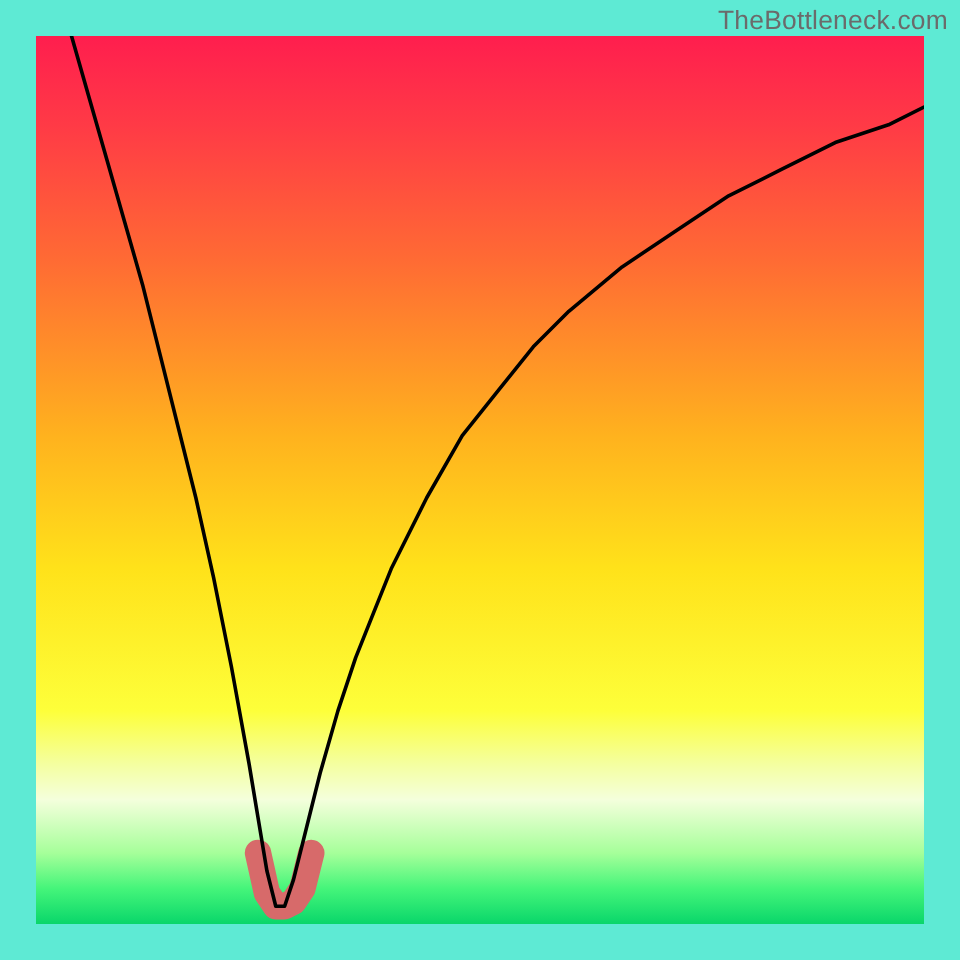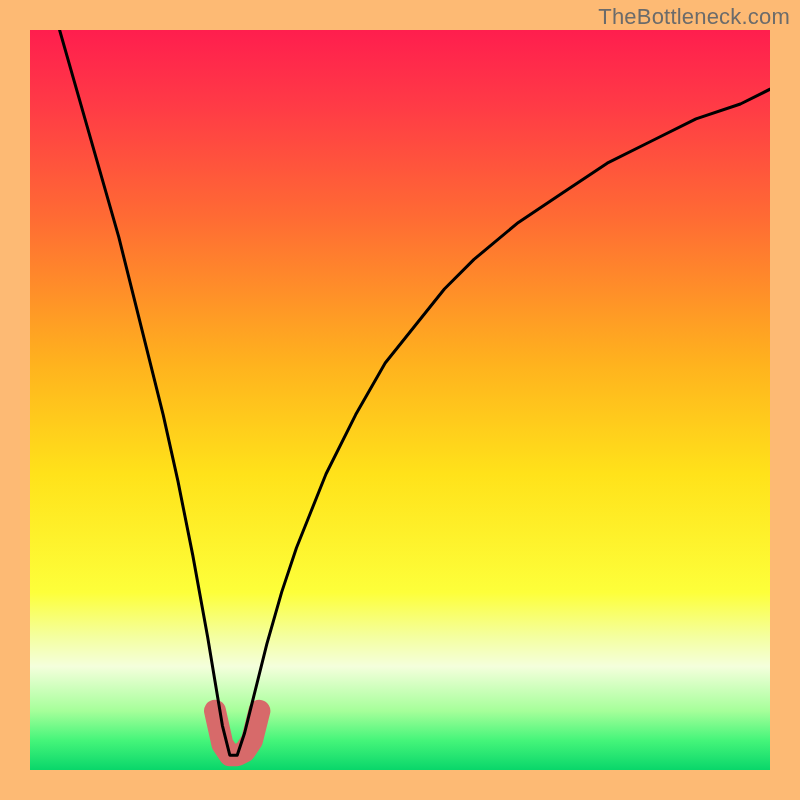--- a/index.html
+++ b/index.html
@@ -7,21 +7,21 @@
     padding: 0;
     width: 800px;
     height: 800px;
     background: #000;
     overflow: hidden;
     font-family: Arial, Helvetica, sans-serif;
   }
   .frame {
     position: absolute;
     inset: 0;
-    background: #fdba74;
+    background: #5eead4;
     padding-left: 16px;
   }
   .watermark {
     position: absolute;
     top: 4px;
     right: 10px;
     color: #6b6b6b;
     font-size: 22px;
     letter-spacing: 0.2px;
     font-weight: 400;

